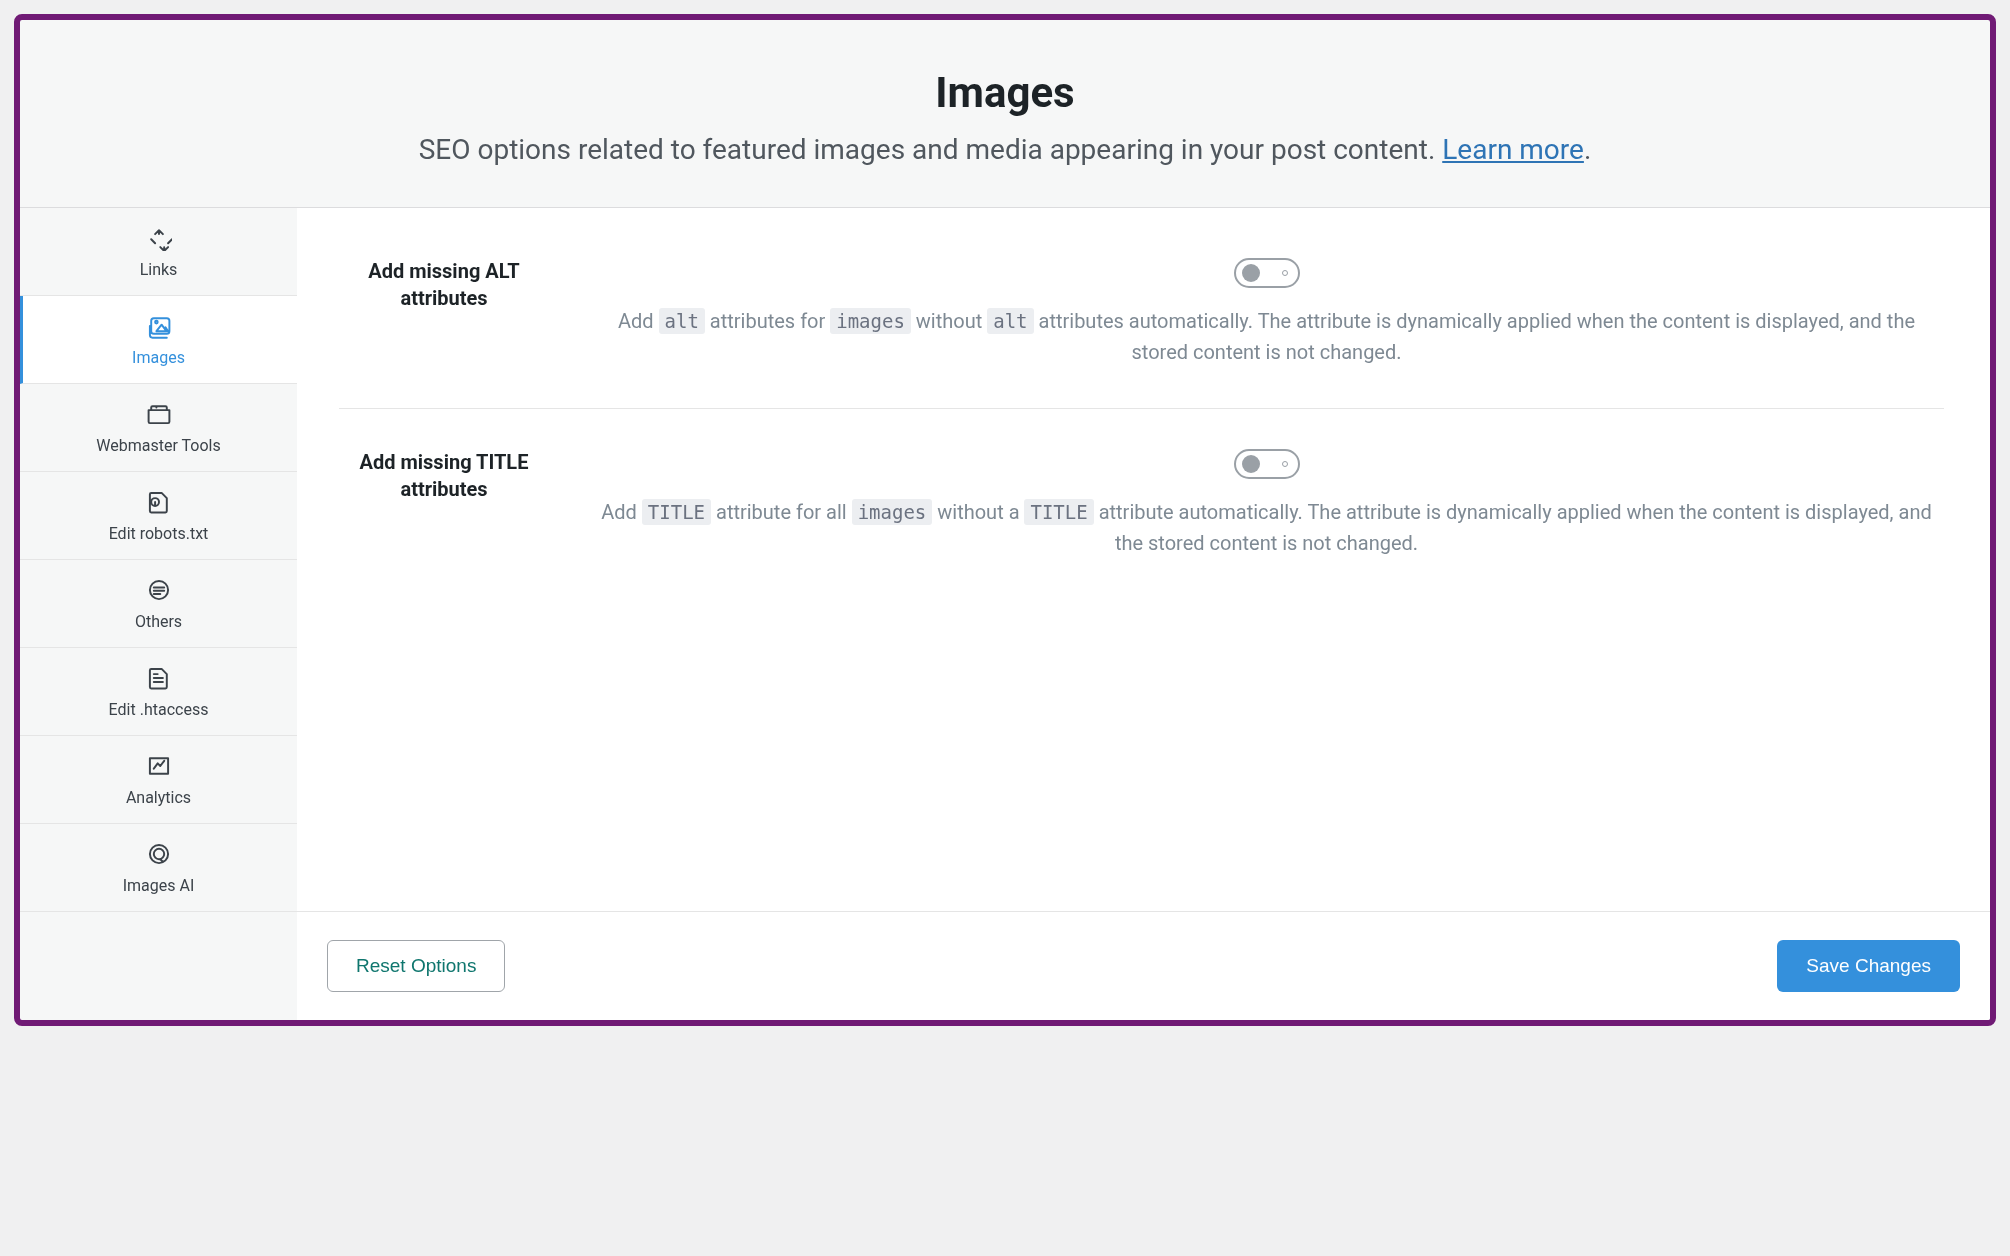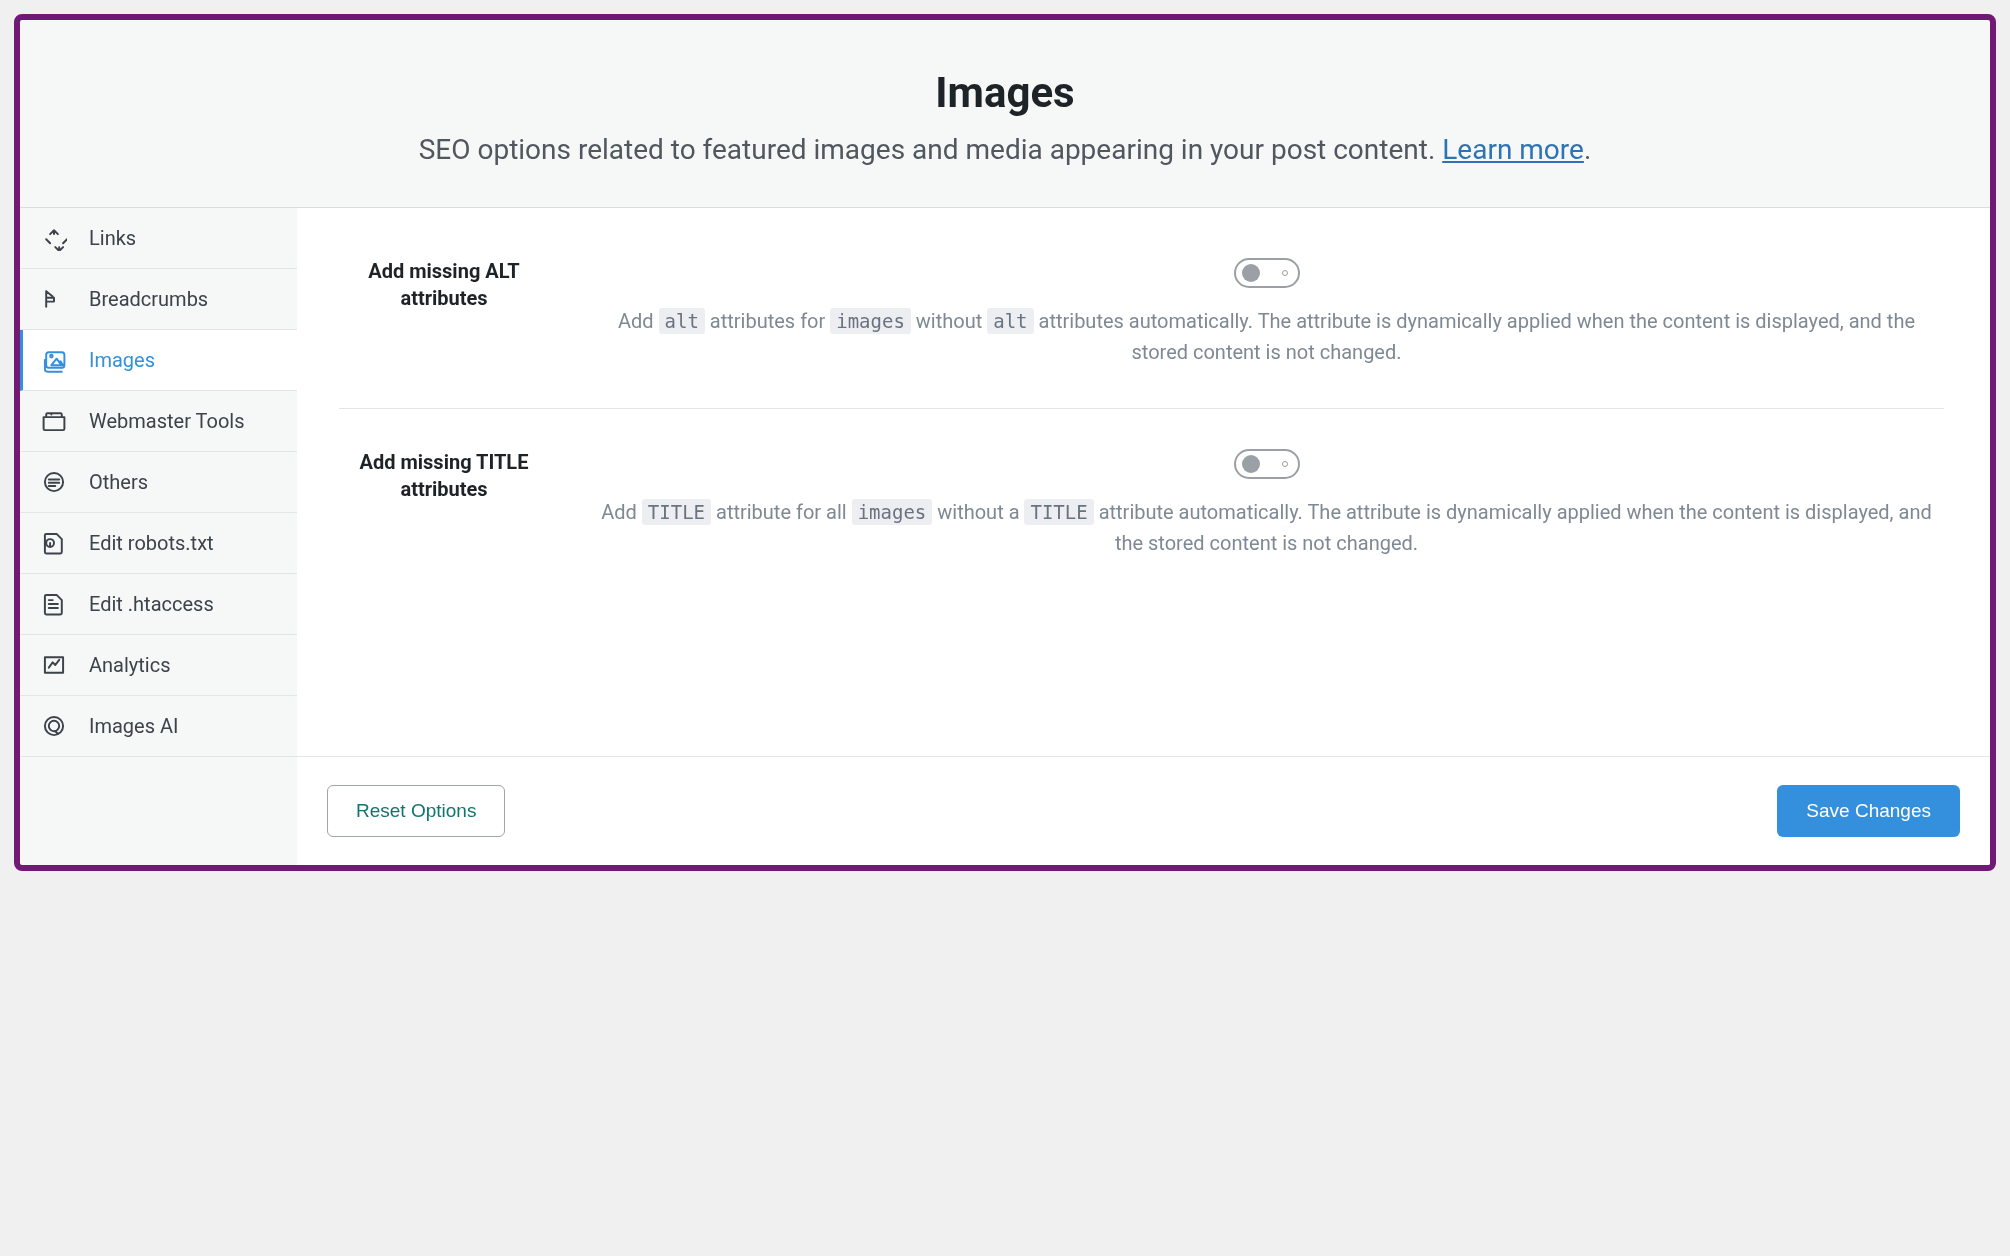--- a/index.html
+++ b/index.html
@@ -43,26 +43,27 @@
       display: flex;
     }
     .sidebar {
       width: 277px;
       flex-shrink: 0;
       background: #f6f7f7;
     }
     .sidebar-item {
       display: flex;
       align-items: center;
-      gap: 21px;
+      gap: 8px;
       padding: 16px 20px;
       border-bottom: 1px solid #e5e5e5;
       cursor: pointer;
       color: #3c434a;
-      font-size: 20px;
+      font-size: 16px;
+      flex-direction: column;
     }
     .sidebar-item.active {
       background: #ffffff;
       border-left: 3px solid #3490dc;
       color: #3490dc;
       padding-left: 17px;
     }
     .sidebar-item .icon {
       width: 28px;
       height: 28px;
@@ -189,59 +190,51 @@
 
     <nav class="sidebar">
       <div class="sidebar-item">
         <span class="icon">
             <svg viewBox="0 0 20 20">
               <path d="M7 7l3-3m0 0l3 3m-3-3v3M17 17l-3 3m0 0l-3-3m3 3v-3M4 11l3 3m13-3l-3 3" stroke-linecap="round" stroke-linejoin="round"></path>
             </svg>
           </span>
         <span>Links</span>
       </div>
-      <div class="sidebar-item">
-        <span class="icon">
-            <svg viewBox="0 0 20 20">
-              <path d="M4 9h6v3H4V9zm0-5v12 M4 4l5 4" stroke-linecap="round" stroke-linejoin="round"></path>
-            </svg>
-          </span>
-        <span>Breadcrumbs</span>
-      </div>
       <div class="sidebar-item active">
         <span class="icon">
             <svg viewBox="0 0 20 20">
               <path d="M6 4h10a2 2 0 012 2v8a2 2 0 01-2 2H6a2 2 0 01-2-2V6a2 2 0 012-2zm-3 6v7a2 2 0 002 2h11M8 8a1 1 0 100-2 1 1 0 000 2zm7 5l-3-4-4 5h9l-2-3z" stroke-linecap="round" stroke-linejoin="round"></path>
             </svg>
           </span>
         <span>Images</span>
       </div>
       <div class="sidebar-item">
         <span class="icon">
             <svg viewBox="0 0 20 20">
               <path d="M4 7V5a1 1 0 011-1h10a1 1 0 011 1v2M2 7h16v9a1 1 0 01-1 1H3a1 1 0 01-1-1V7zM8 5V4" stroke-linecap="round" stroke-linejoin="round"></path>
             </svg>
           </span>
         <span>Webmaster Tools</span>
       </div>
       <div class="sidebar-item">
         <span class="icon">
             <svg viewBox="0 0 20 20">
+              <path d="M4 3h8l4 4v10a1 1 0 01-1 1H4a1 1 0 01-1-1V4a1 1 0 011-1zm6 7a3 3 0 01-6 0 3 3 0 016 0zm-3 0v2" stroke-linecap="round" stroke-linejoin="round"></path>
+            </svg>
+          </span>
+        <span>Edit robots.txt</span>
+      </div>
+      <div class="sidebar-item">
+        <span class="icon">
+            <svg viewBox="0 0 20 20">
               <path d="M10 3a7 7 0 100 14 7 7 0 000-14zM6 8h8M6 10.5h8M6 13h5" stroke-linecap="round" stroke-linejoin="round"></path>
             </svg>
           </span>
         <span>Others</span>
-      </div>
-      <div class="sidebar-item">
-        <span class="icon">
-            <svg viewBox="0 0 20 20">
-              <path d="M4 3h8l4 4v10a1 1 0 01-1 1H4a1 1 0 01-1-1V4a1 1 0 011-1zm6 7a3 3 0 01-6 0 3 3 0 016 0zm-3 0v2" stroke-linecap="round" stroke-linejoin="round"></path>
-            </svg>
-          </span>
-        <span>Edit robots.txt</span>
       </div>
       <div class="sidebar-item">
         <span class="icon">
             <svg viewBox="0 0 20 20">
               <path d="M4 3h8l4 4v10a1 1 0 01-1 1H4a1 1 0 01-1-1V4a1 1 0 011-1zm2 7h7M6 13h7M6 7h3" stroke-linecap="round" stroke-linejoin="round"></path>
             </svg>
           </span>
         <span>Edit .htaccess</span>
       </div>
       <div class="sidebar-item">

